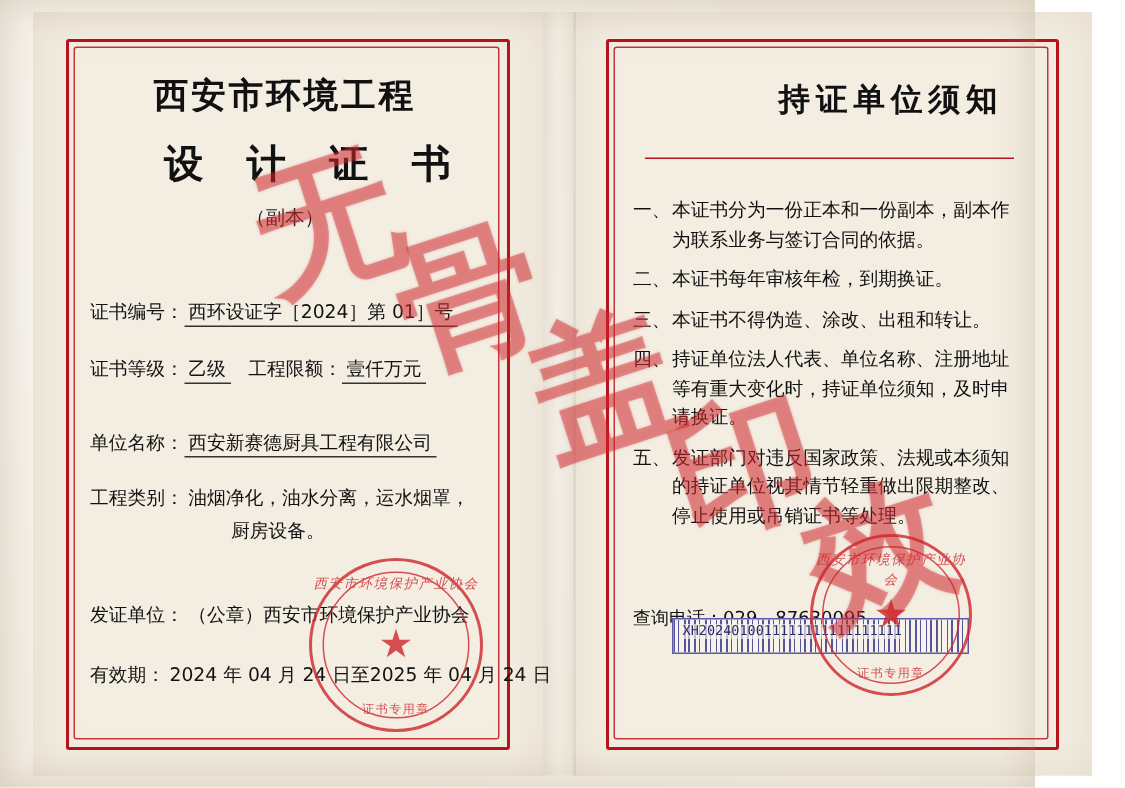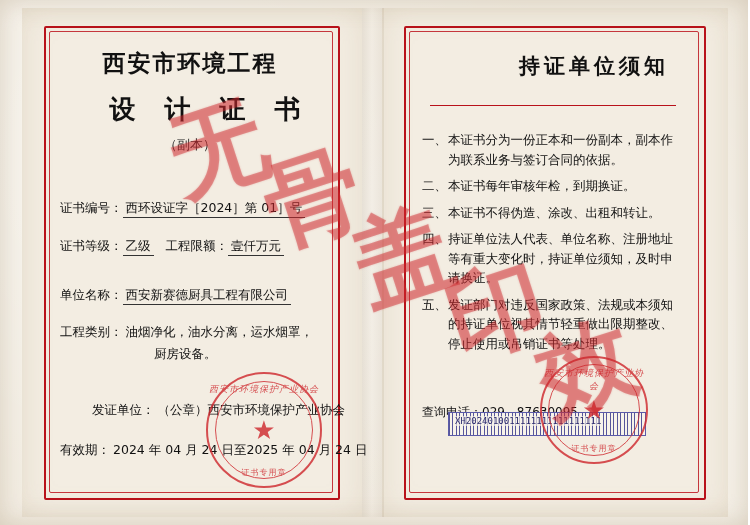--- a/index.html
+++ b/index.html
@@ -8,21 +8,21 @@
     background: #ffffff;
   }
   body {
     width: 750px;
     height: 525px;
     overflow: hidden;
     font-family: "DejaVu Sans", "Liberation Sans", sans-serif;
   }
   .page {
     position: relative;
-    width: 748px;
+    width: 690px;
     height: 525px;
     background: #f2ece1;
     background-image:
       radial-gradient(circle at 20% 30%, rgba(255,255,255,0.55), rgba(255,255,255,0) 60%),
       radial-gradient(circle at 80% 70%, rgba(255,255,255,0.4), rgba(255,255,255,0) 55%);
   }
   
   .sheet {
     position: absolute;
     top: 8px;
@@ -109,21 +109,21 @@
     padding: 0 3px;
     color: #111;
   }
   .field .value.nb { border-bottom: none; }
 
   .f-no     { left: 60px; top: 198px; }
   .f-grade  { left: 60px; top: 236px; }
   .f-unit   { left: 60px; top: 285px; }
   .f-scope  { left: 60px; top: 322px; }
   .f-scope2 { left: 127px; top: 344px; margin-left: 24px; }
-  .f-issuer { left: 60px; top: 400px; margin-left: 32px; }
+  .f-issuer { left: 60px; top: 400px; }
   .f-valid  { left: 60px; top: 440px; }
 
   
   .notice-title {
     position: absolute;
     left: 409px;
     top: 52px;
     width: 288px;
     text-align: center;
     font-family: "DejaVu Serif", "Liberation Serif", serif;

